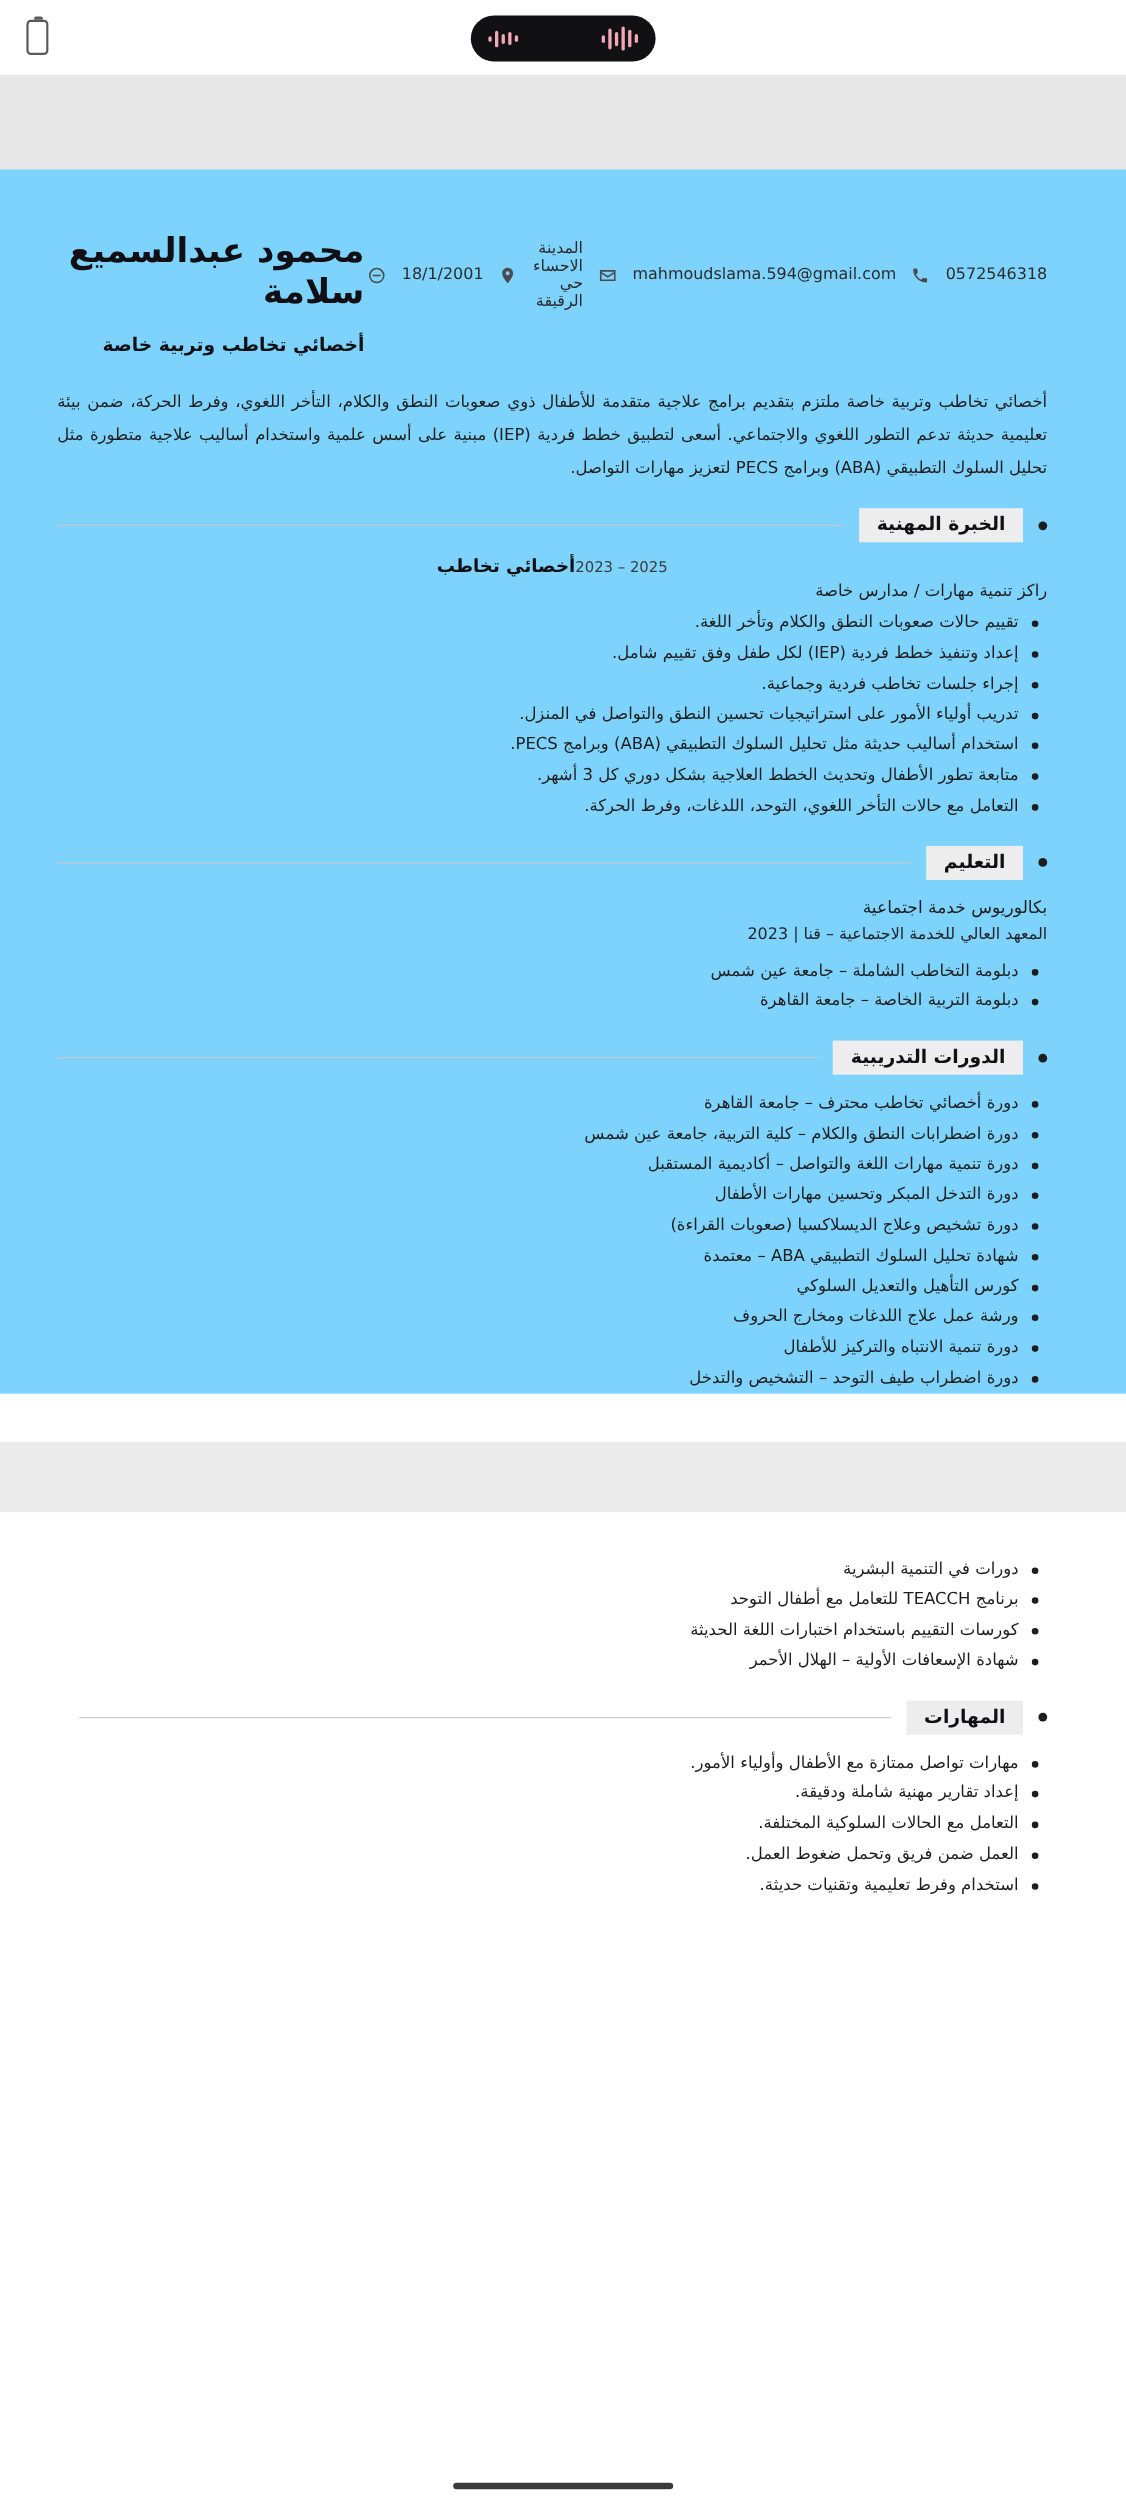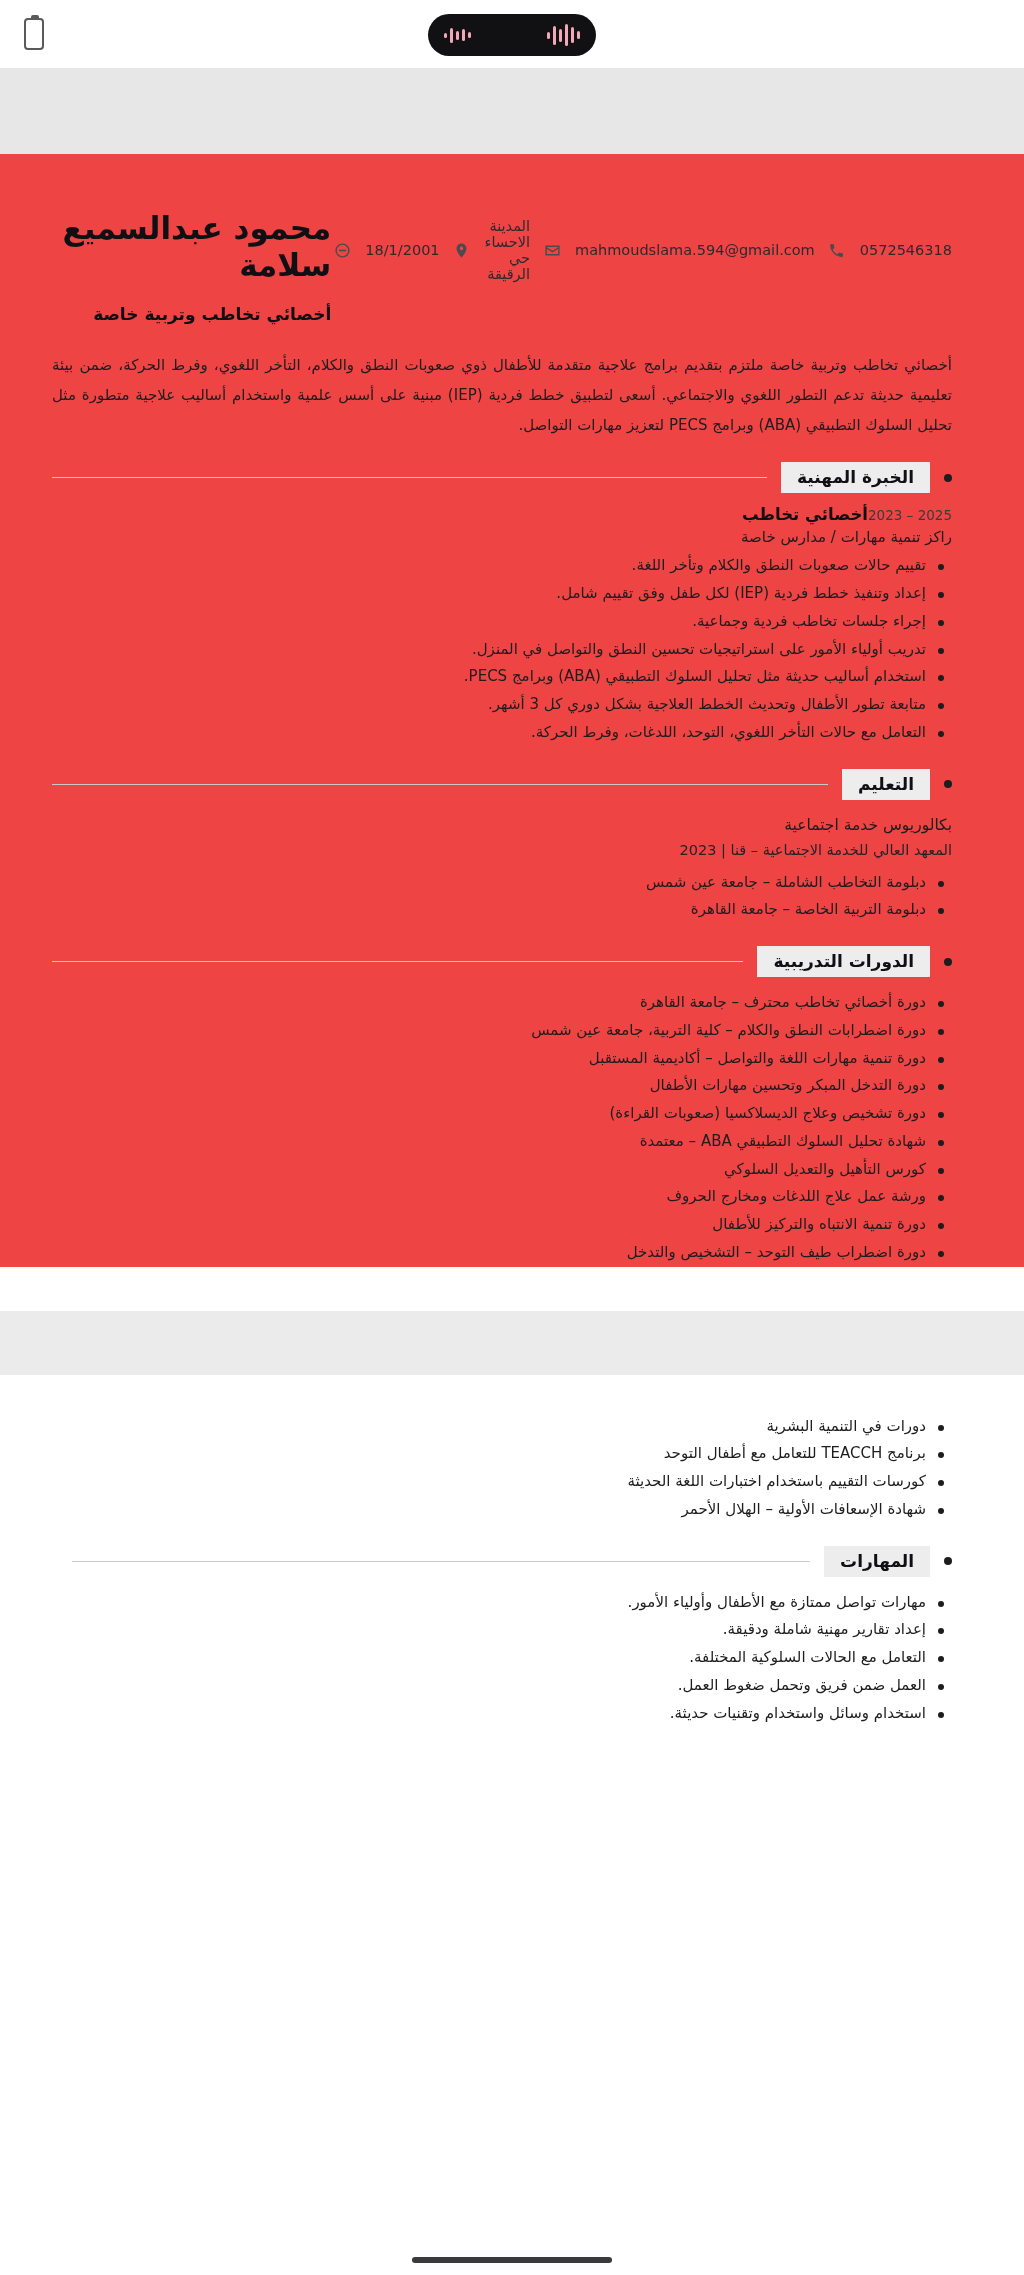--- a/index.html
+++ b/index.html
@@ -74,21 +74,21 @@
 
   
   .grey-band {
     height: 86px;
     background: #e7e7e7;
     width: 100%;
   }
 
   
   .page {
-    background: #ef4444;
+    background: #7dd3fc;
     padding: 40px 72px 0 52px;
     color: #1d1d1f;
     direction: rtl;
   }
 
   
   .cv-header {
     display: flex;
     flex-direction: row-reverse;
     justify-content: space-between;
@@ -170,21 +170,21 @@
   }
   .section-rule {
     flex: 1 1 auto;
     height: 1px;
     background: #c9c9c9;
   }
 
   .job-head {
     display: flex;
     flex-direction: row-reverse;
-    justify-content: flex-end;
+    justify-content: center;
     align-items: baseline;
     margin: 6px 0 4px 0;
   }
   .job-title { font-size: 16.5px; font-weight: 700; color: #101014; }
   .job-date { font-size: 13.5px; color: #3a3a3f; direction: ltr; }
   .job-sub {
     font-size: 15px;
     color: #1d1d1f;
     text-align: right;
     margin-bottom: 6px;
@@ -385,21 +385,21 @@
       <div class="section-head">
         <span class="section-bullet"></span>
         <span class="section-title">المهارات</span>
         <span class="section-rule"></span>
       </div>
       <ul class="bullets">
         <li>مهارات تواصل ممتازة مع الأطفال وأولياء الأمور.</li>
         <li>إعداد تقارير مهنية شاملة ودقيقة.</li>
         <li>التعامل مع الحالات السلوكية المختلفة.</li>
         <li>العمل ضمن فريق وتحمل ضغوط العمل.</li>
-        <li>استخدام وسائل واستخدام وتقنيات حديثة.</li>
+        <li>استخدام وفرط تعليمية وتقنيات حديثة.</li>
       </ul>
     </div>
 
   </div>
 
   <div class="bottom-spacer"></div>
   <div class="home-indicator"></div>
 </div>
 
 </body></html>

